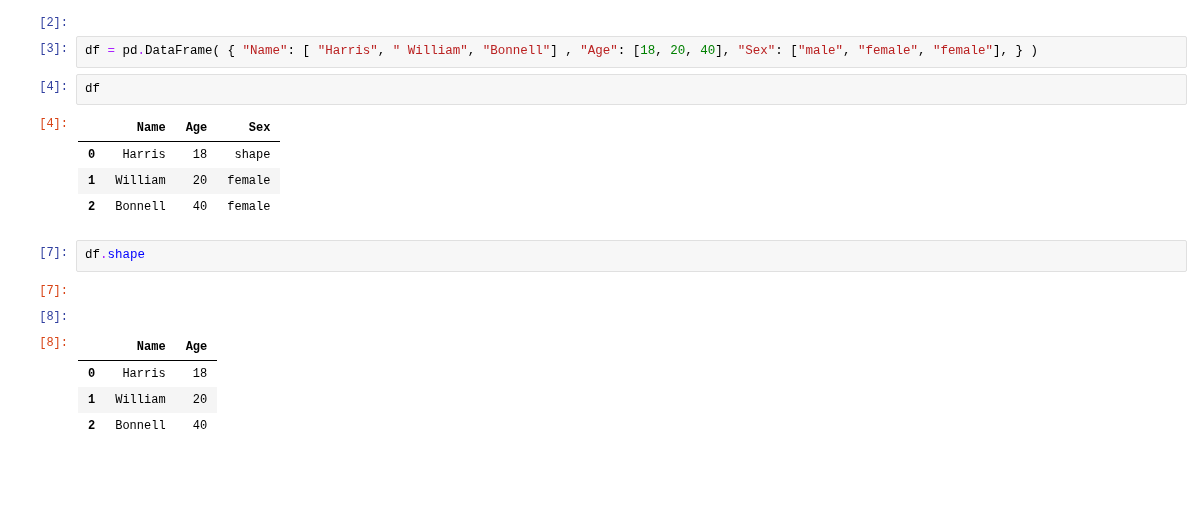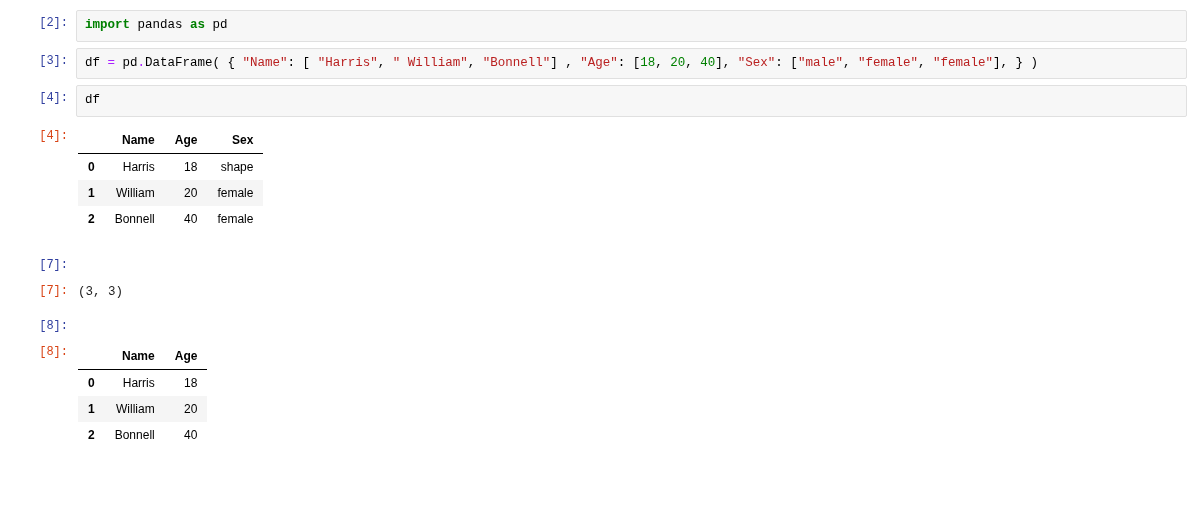--- a/index.html
+++ b/index.html
@@ -51,21 +51,21 @@
     padding: 6px 8px 6px 2px;
     font-family: "SFMono-Regular", Consolas, "Liberation Mono", Menlo, monospace;
     font-size: 12.5px;
     line-height: 1.4;
     color: #222;
     white-space: pre;
   }
   .output_html {
     flex: 1;
     padding: 4px 0 4px 2px;
-    font-family: Liberation Sans, sans-serif;
+    font-family: Liberation Mono, monospace;
     font-size: 12px;
   }
   table.df {
     border-collapse: collapse;
     border: none;
     font-size: 12px;
   }
   table.df th, table.df td {
     padding: 6px 10px;
     text-align: right;
@@ -88,21 +88,20 @@
   .num { color: #008000; }                       
   .op  { color: #aa22ff; }                       
 </style>
 </head>
 <body>
 
 <div class="notebook">
 
   <div class="cell">
     <div class="prompt">[2]:</div>
-    <div class="input_area"><span class="kw">import</span><span class="nm"> </span><span class="nm">pandas</span><span class="nm"> </span><span class="kw">as</span><span class="nm"> </span><span class="nm">pd</span></div>
   </div>
 
   <div class="cell">
     <div class="prompt">[3]:</div>
     <div class="input_area"><span class="nm">df </span><span class="op">=</span><span class="nm"> pd</span><span class="op">.</span><span class="nm">DataFrame</span><span class="nm">( { </span><span class="st">"Name"</span><span class="nm">: [ </span><span class="st">"Harris"</span><span class="nm">, </span><span class="st">" William"</span><span class="nm">, </span><span class="st">"Bonnell"</span><span class="nm">] , </span><span class="st">"Age"</span><span class="nm">: [</span><span class="num">18</span><span class="nm">, </span><span class="num">20</span><span class="nm">, </span><span class="num">40</span><span class="nm">], </span><span class="st">"Sex"</span><span class="nm">: [</span><span class="st">"male"</span><span class="nm">, </span><span class="st">"female"</span><span class="nm">, </span><span class="st">"female"</span><span class="nm">], } )</span></div>
   </div>
 
   <div class="cell">
     <div class="prompt">[4]:</div>
     <div class="input_area"><span class="nm">df</span></div>
@@ -141,25 +140,25 @@
             </tr>
           </tbody>
         </table>
     </div>
   </div>
 
   <div style="height:10px"></div>
 
   <div class="cell">
     <div class="prompt">[7]:</div>
+    <div class="input_area"><span class="nm">df</span><span class="op">.</span><span class="fn">shape</span></div>
   </div>
 
   <div class="cell">
     <div class="prompt out">[7]:</div>
-    <div class="output_area">(3, 3)</div>
   </div>
 
   <div class="cell">
     <div class="prompt">[8]:</div>
   </div>
 
   <div class="cell">
     <div class="prompt out">[8]:</div>
     <div class="output_html">
       <table class="df">

